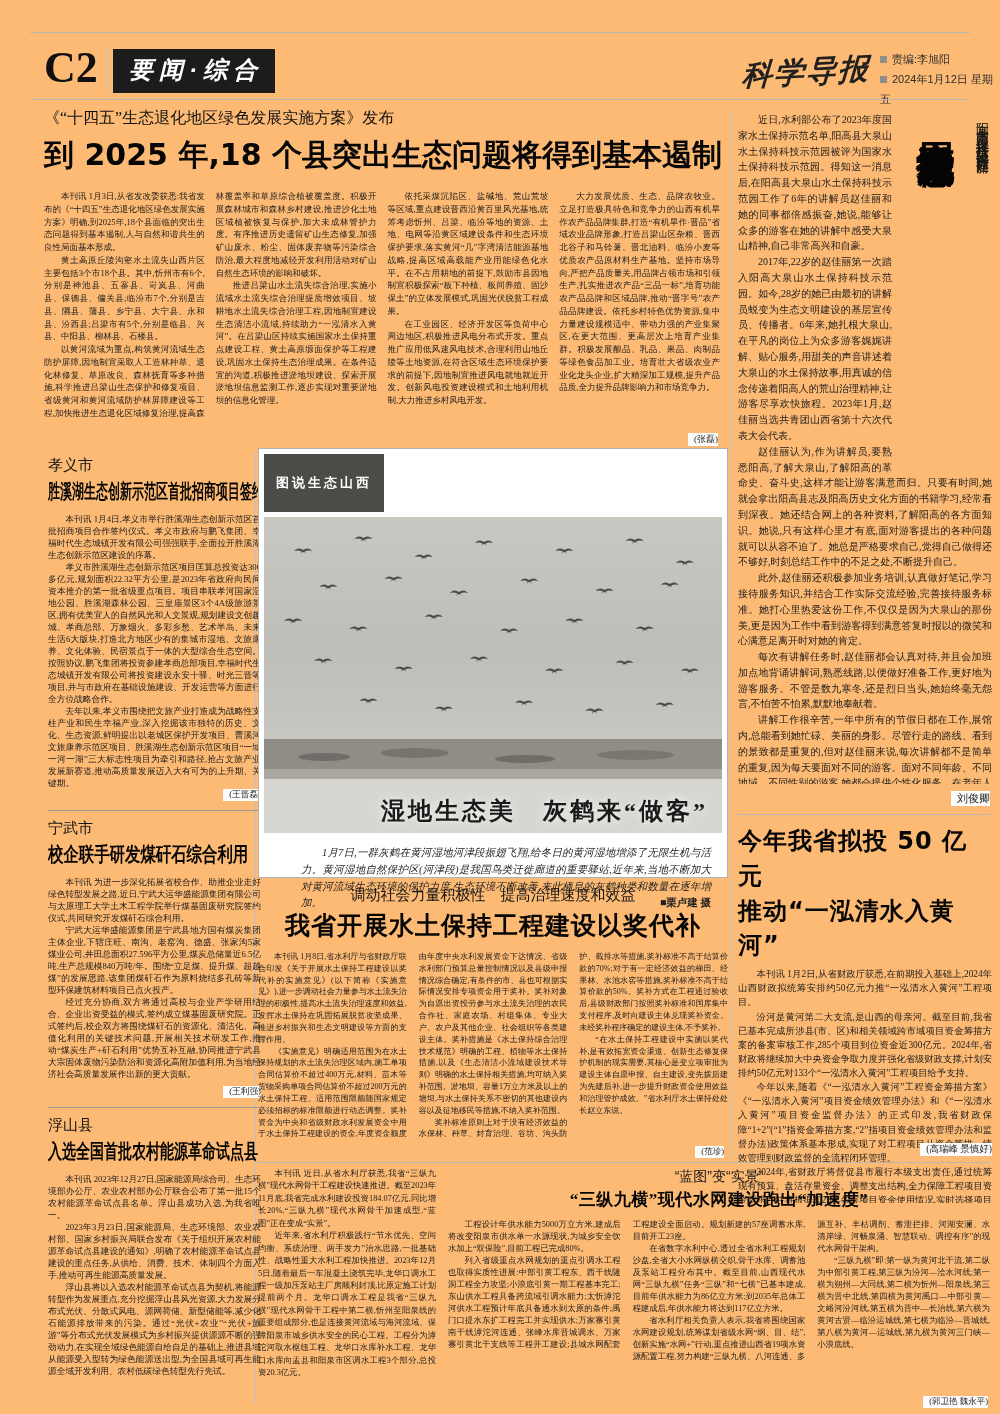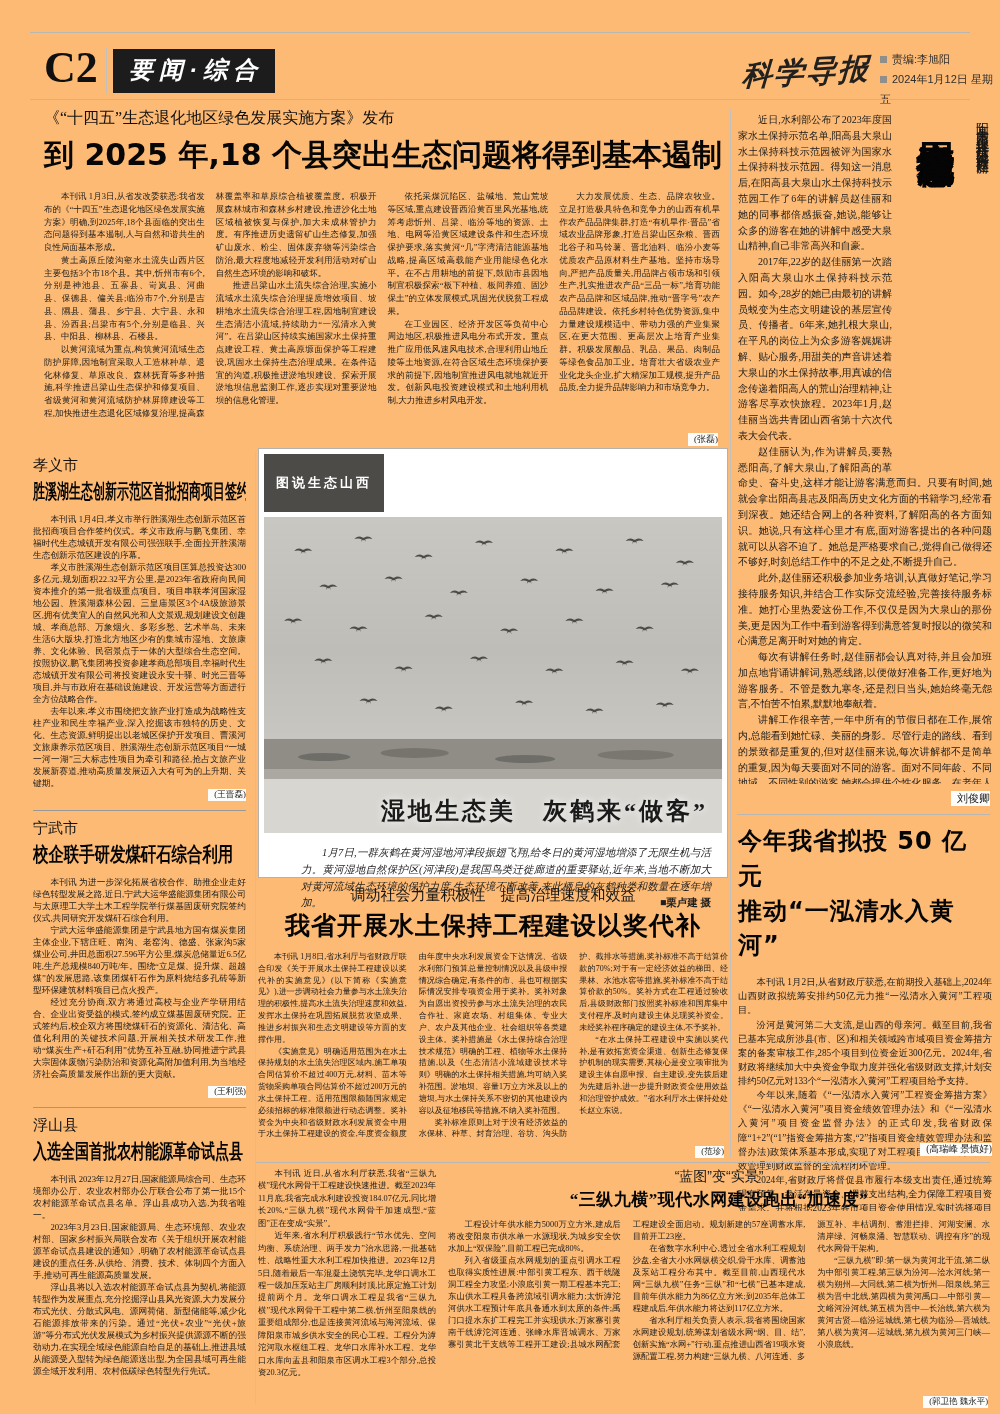--- a/index.html
+++ b/index.html
@@ -46,21 +46,21 @@
   .photo-caption{font-style:italic;font-size:10.5px;line-height:1.6;text-align:justify;
     padding:7px 16px 4px 42px;color:#1f1f1f;text-indent:2em;}
   .photo-credit{font-style:normal;font-weight:bold;float:right;}
   
   .mid-kicker{text-align:center;font-family:"Liberation Sans",sans-serif;font-size:15px;color:#151515;}
   .mid-headline{text-align:center;font-weight:bold;font-size:25px;letter-spacing:1px;color:#050505;margin:4px 0 9px 0;}
   .mid-body{column-count:3;column-gap:12px;font-size:8px;line-height:1.48;height:198px;overflow:hidden;}
   
   .fund-headline{font-family:"DejaVu Sans","Liberation Sans",sans-serif;font-weight:900;
     font-size:24px;line-height:1.45;color:#060606;letter-spacing:1px;}
-  .fund-body{font-size:9.3px;line-height:1.52;height:236px;overflow:hidden;text-align:justify;margin-top:12px;}
+  .fund-body{font-size:9.3px;line-height:1.52;height:236px;overflow:hidden;text-align:justify;margin-top:4px;}
   
   .net-intro{width:178px;flex:none;font-size:8.3px;line-height:1.5;height:238px;overflow:hidden;}
   .net-right{flex:1;margin-left:12px;}
   .net-kicker{text-align:center;font-family:"Liberation Sans",sans-serif;font-size:14px;color:#161616;}
   .net-headline{text-align:center;font-weight:bold;font-size:17px;letter-spacing:0.5px;color:#050505;margin:2px 0 8px 0;white-space:nowrap;}
   .net-body{column-count:3;column-gap:12px;font-size:8.3px;line-height:1.45;height:176px;overflow:hidden;}
 </style>
 </head>
 <body>
 
@@ -117,21 +117,21 @@
     <div class="fund-body">
         <p class="para">本刊讯 1月2日,从省财政厅获悉,在前期投入基础上,2024年山西财政拟统筹安排约50亿元力推“一泓清水入黄河”工程项目。</p>
         <p class="para">汾河是黄河第二大支流,是山西的母亲河。截至目前,我省已基本完成所涉县(市、区)和相关领域跨市域项目资金筹措方案的备案审核工作,285个项目到位资金近300亿元。2024年,省财政将继续加大中央资金争取力度并强化省级财政支撑,计划安排约50亿元对133个“一泓清水入黄河”工程项目给予支持。</p>
         <p class="para">今年以来,随着《“一泓清水入黄河”工程资金筹措方案》《“一泓清水入黄河”项目资金绩效管理办法》和《“一泓清水入黄河”项目资金监督办法》的正式印发,我省财政保障“1+2”(“1”指资金筹措方案,“2”指项目资金绩效管理办法和监督办法)政策体系基本形成,实现了对工程项目从资金筹措、绩效管理到财政监督的全流程闭环管理。</p>
         <p class="para">2024年,省财政厅将督促县市履行本级支出责任,通过统筹现有预算、盘活存量资金、调整支出结构,全力保障工程项目资金需求。并将根据2023年各市项目资金使用情况,实时选择项目开展专项监督检查,及时发现并监督纠正资金使用中存在的问题,提升各市“一泓清水入黄河”项目资金使用的安全性和高效性,确保到2025年,汾河流域基本实现“水量丰起来、水质好起来、风光美起来”目标,确保“一泓清水入黄河”。</p>
       </div>
     <div class="byline-abs" style="right:0;bottom:2px;font-size:9.5px;">(高瑞峰 景慎好)</div>
   </div>
 
   <div class="vline abs" style="left:255px;top:452px;height:952px;"></div>
-  <div class="abs" style="left:33px;top:454px;width:213px;height:950px;overflow:hidden;">
+  <div class="abs" style="left:48px;top:454px;width:213px;height:950px;overflow:hidden;">
 
     <div style="position:relative;">
       <div class="region-label">孝义市</div>
       <div class="sec-title sx60">胜溪湖生态创新示范区首批招商项目签约</div>
       <div class="left-body" style="height:288px;overflow:hidden;">
           <p class="para">本刊讯 1月4日,孝义市举行胜溪湖生态创新示范区首批招商项目合作签约仪式。孝义市政府与鹏飞集团、幸福时代生态城镇开发有限公司强强联手,全面拉开胜溪湖生态创新示范区建设的序幕。</p>
           <p class="para">孝义市胜溪湖生态创新示范区项目匡算总投资达300多亿元,规划面积22.32平方公里,是2023年省政府向民间资本推介的第一批省级重点项目。项目串联孝河国家湿地公园、胜溪湖森林公园、三皇庙景区3个4A级旅游景区,拥有优美宜人的自然风光和人文景观,规划建设文创趣城、孝商总部、万象烟火、多彩乡愁、艺术半岛、未来生活6大版块,打造北方地区少有的集城市湿地、文旅康养、文化体验、民宿景点于一体的大型综合生态空间。按照协议,鹏飞集团将投资参建孝商总部项目,幸福时代生态城镇开发有限公司将投资建设永安十驿、时光三晋等项目,并与市政府在基础设施建设、开发运营等方面进行全方位战略合作。</p>
           <p class="para">去年以来,孝义市围绕把文旅产业打造成为战略性支柱产业和民生幸福产业,深入挖掘该市独特的历史、文化、生态资源,鲜明提出以老城区保护开发项目、曹溪河文旅康养示范区项目、胜溪湖生态创新示范区项目“一城一河一湖”三大标志性项目为牵引和路径,抢占文旅产业发展新赛道,推动高质量发展迈入大有可为的上升期、关键期。</p>
         </div>
       <div class="byline-abs" style="right:0;bottom:0;font-size:8.7px;">(王晋磊)</div>

